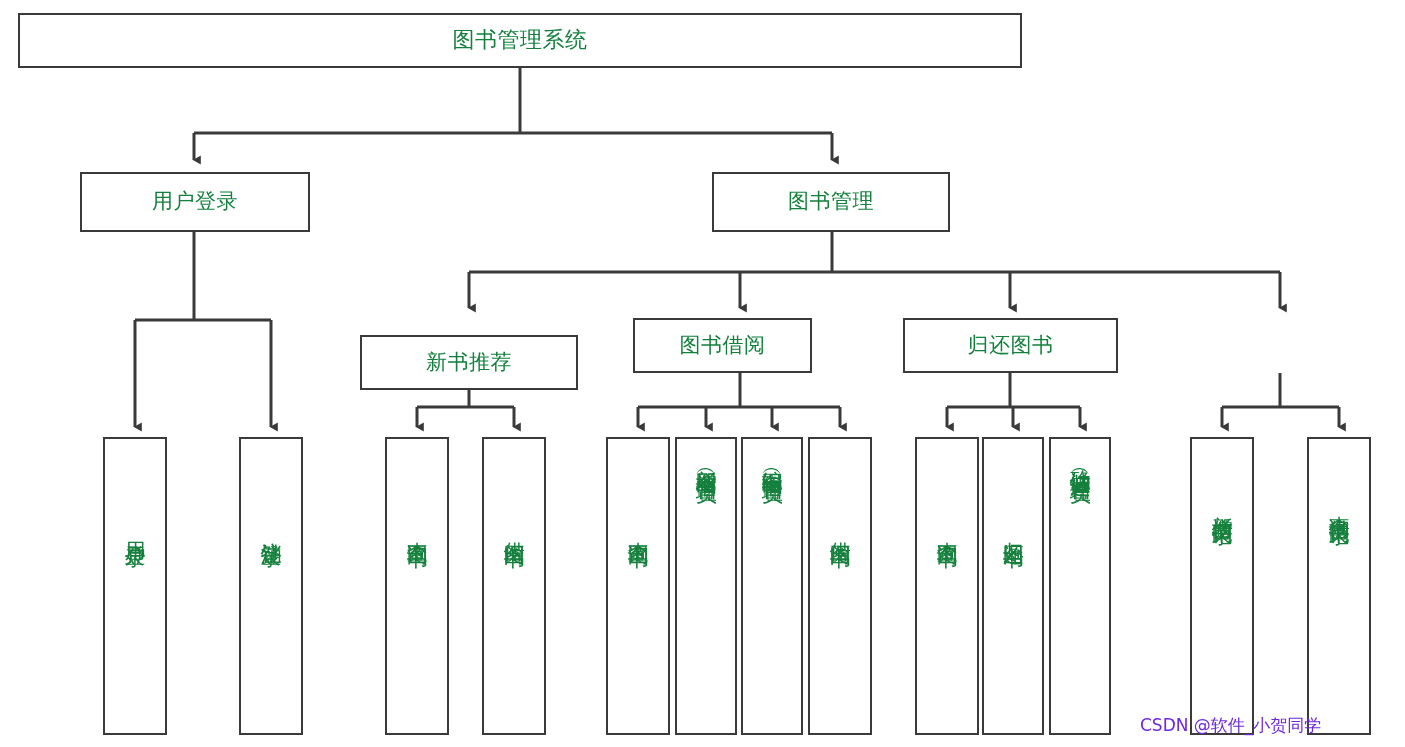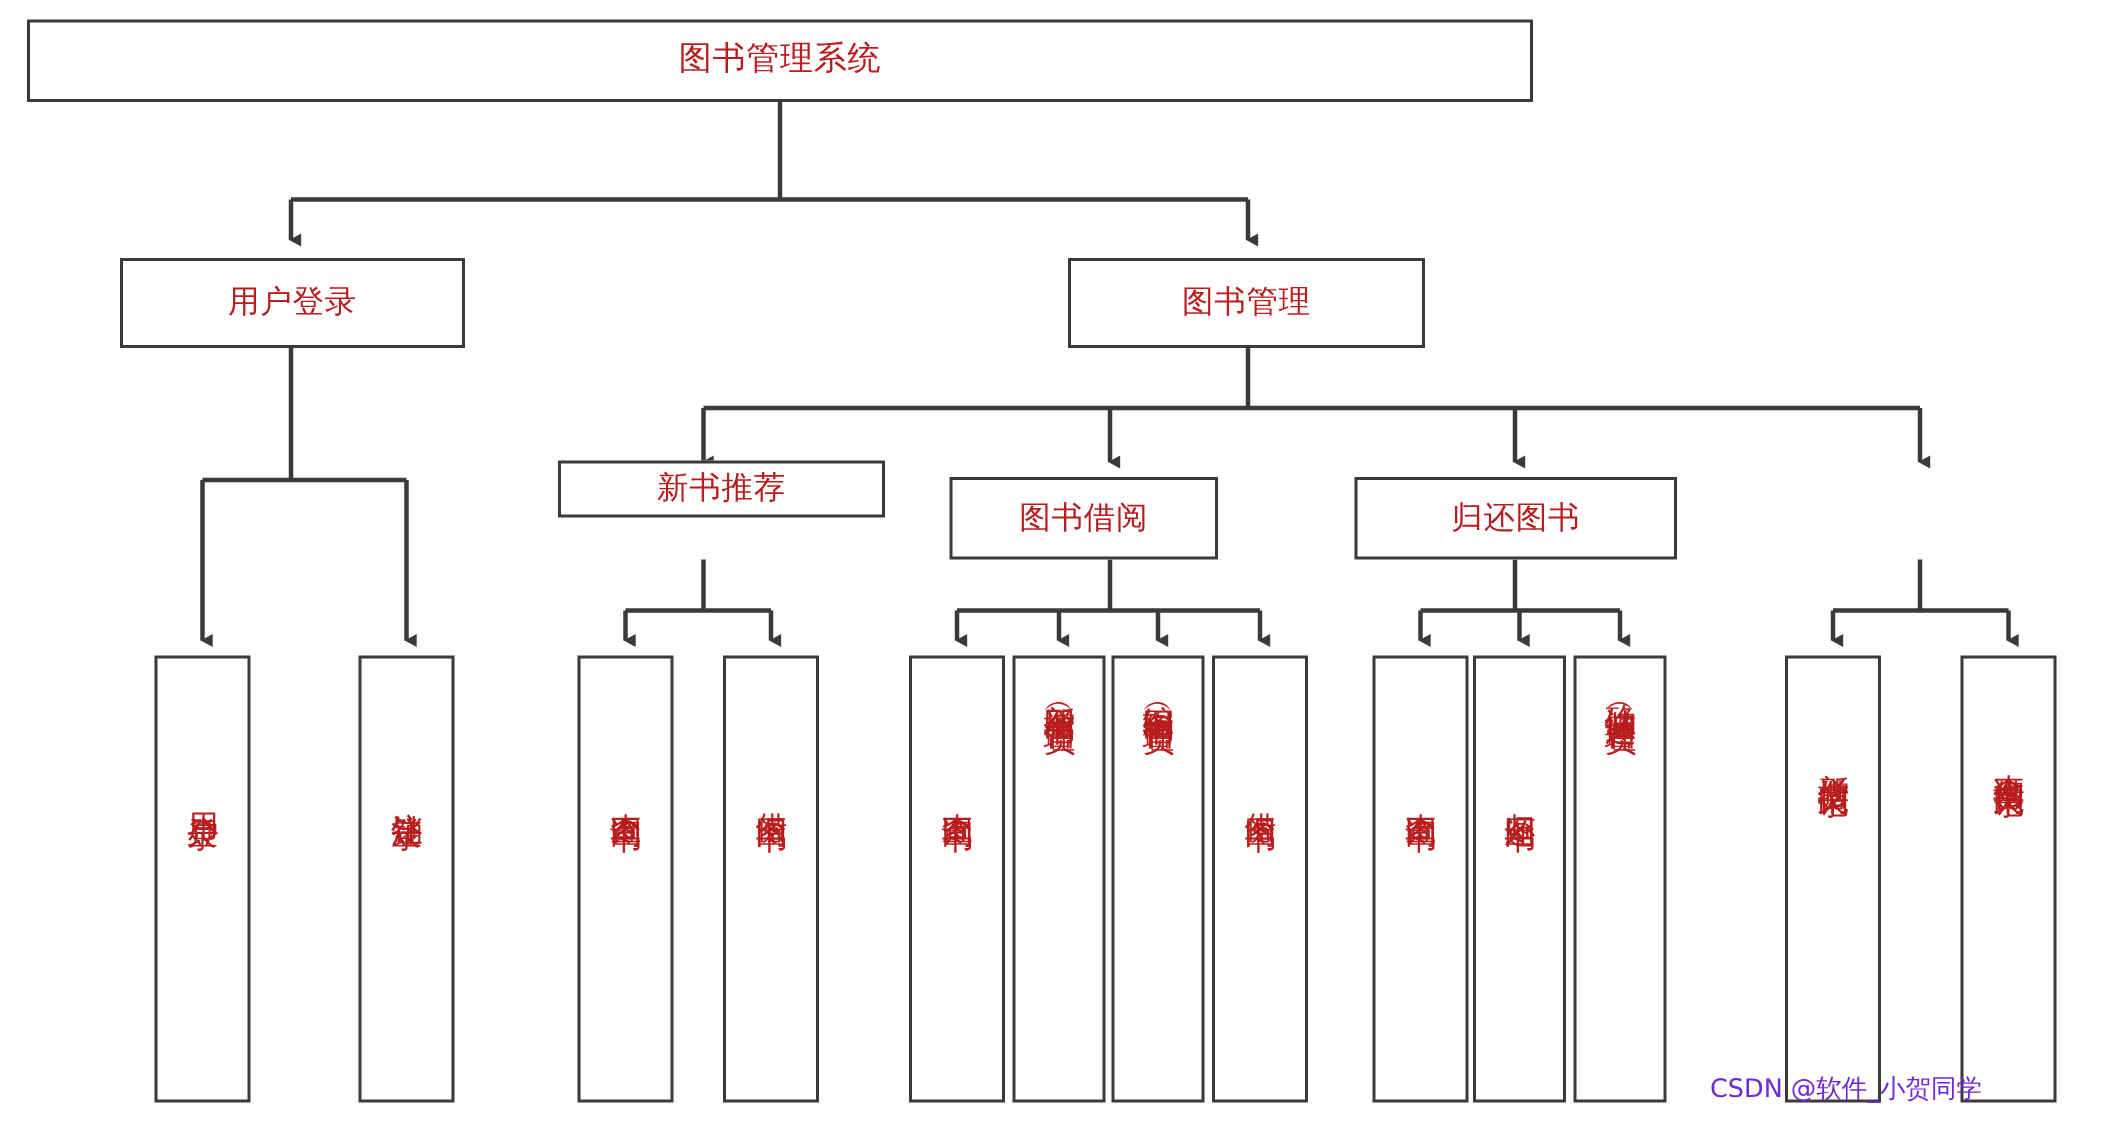--- a/index.html
+++ b/index.html
@@ -32,21 +32,21 @@
     background: #ffffff;
     display: flex;
     align-items: center;
     justify-content: center;
     color: #2b2b2b;
   }
   .node .lbl {
     display: block;
     text-align: right;
     line-height: 1.22;
-    color: #b91c1c;
+    color: #15803d;
   }
   
   .node.horiz .lbl {
     font-size: 21px;
     letter-spacing: 0.5px;
     white-space: nowrap;
   }
   .node.root .lbl {
     font-size: 22px;
   }
@@ -139,21 +139,21 @@
     <span class="lbl">图书管理系统</span>
   </div>
 
   <div class="node horiz" style="left:80px; top:172px; width:230px; height:60px;">
     <span class="lbl">用户登录</span>
   </div>
   <div class="node horiz" style="left:712px; top:172px; width:238px; height:60px;">
     <span class="lbl">图书管理</span>
   </div>
 
-  <div class="node horiz" style="left:360px; top:307px; width:218px; height:38px;margin-left:12px;">
+  <div class="node horiz" style="left:360px; top:335px; width:218px; height:55px;">
     <span class="lbl">新书推荐</span>
   </div>
   <div class="node horiz" style="left:633px; top:318px; width:179px; height:55px;">
     <span class="lbl">图书借阅</span>
   </div>
   <div class="node horiz" style="left:903px; top:318px; width:215px; height:55px;">
     <span class="lbl">归还图书</span>
   </div>
 
   <div class="node vert midpad" style="left:103px; top:437px; width:64px; height:298px;">

